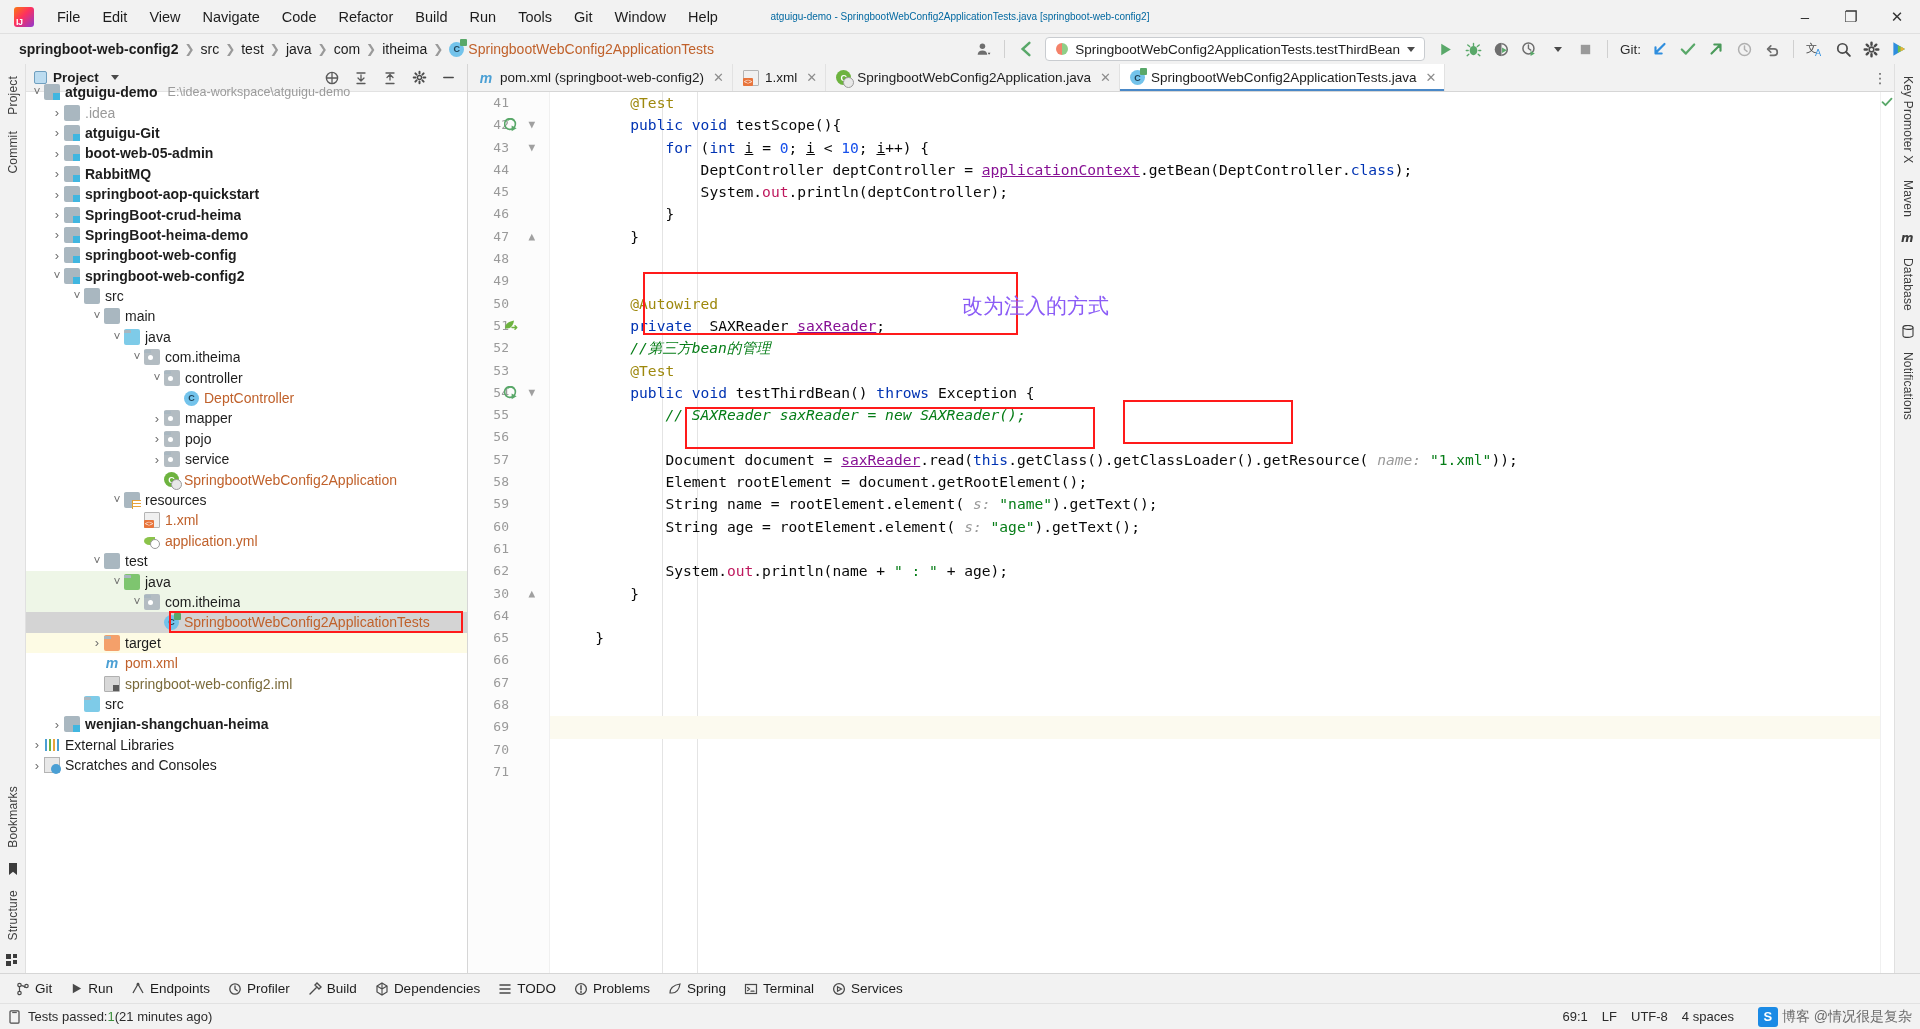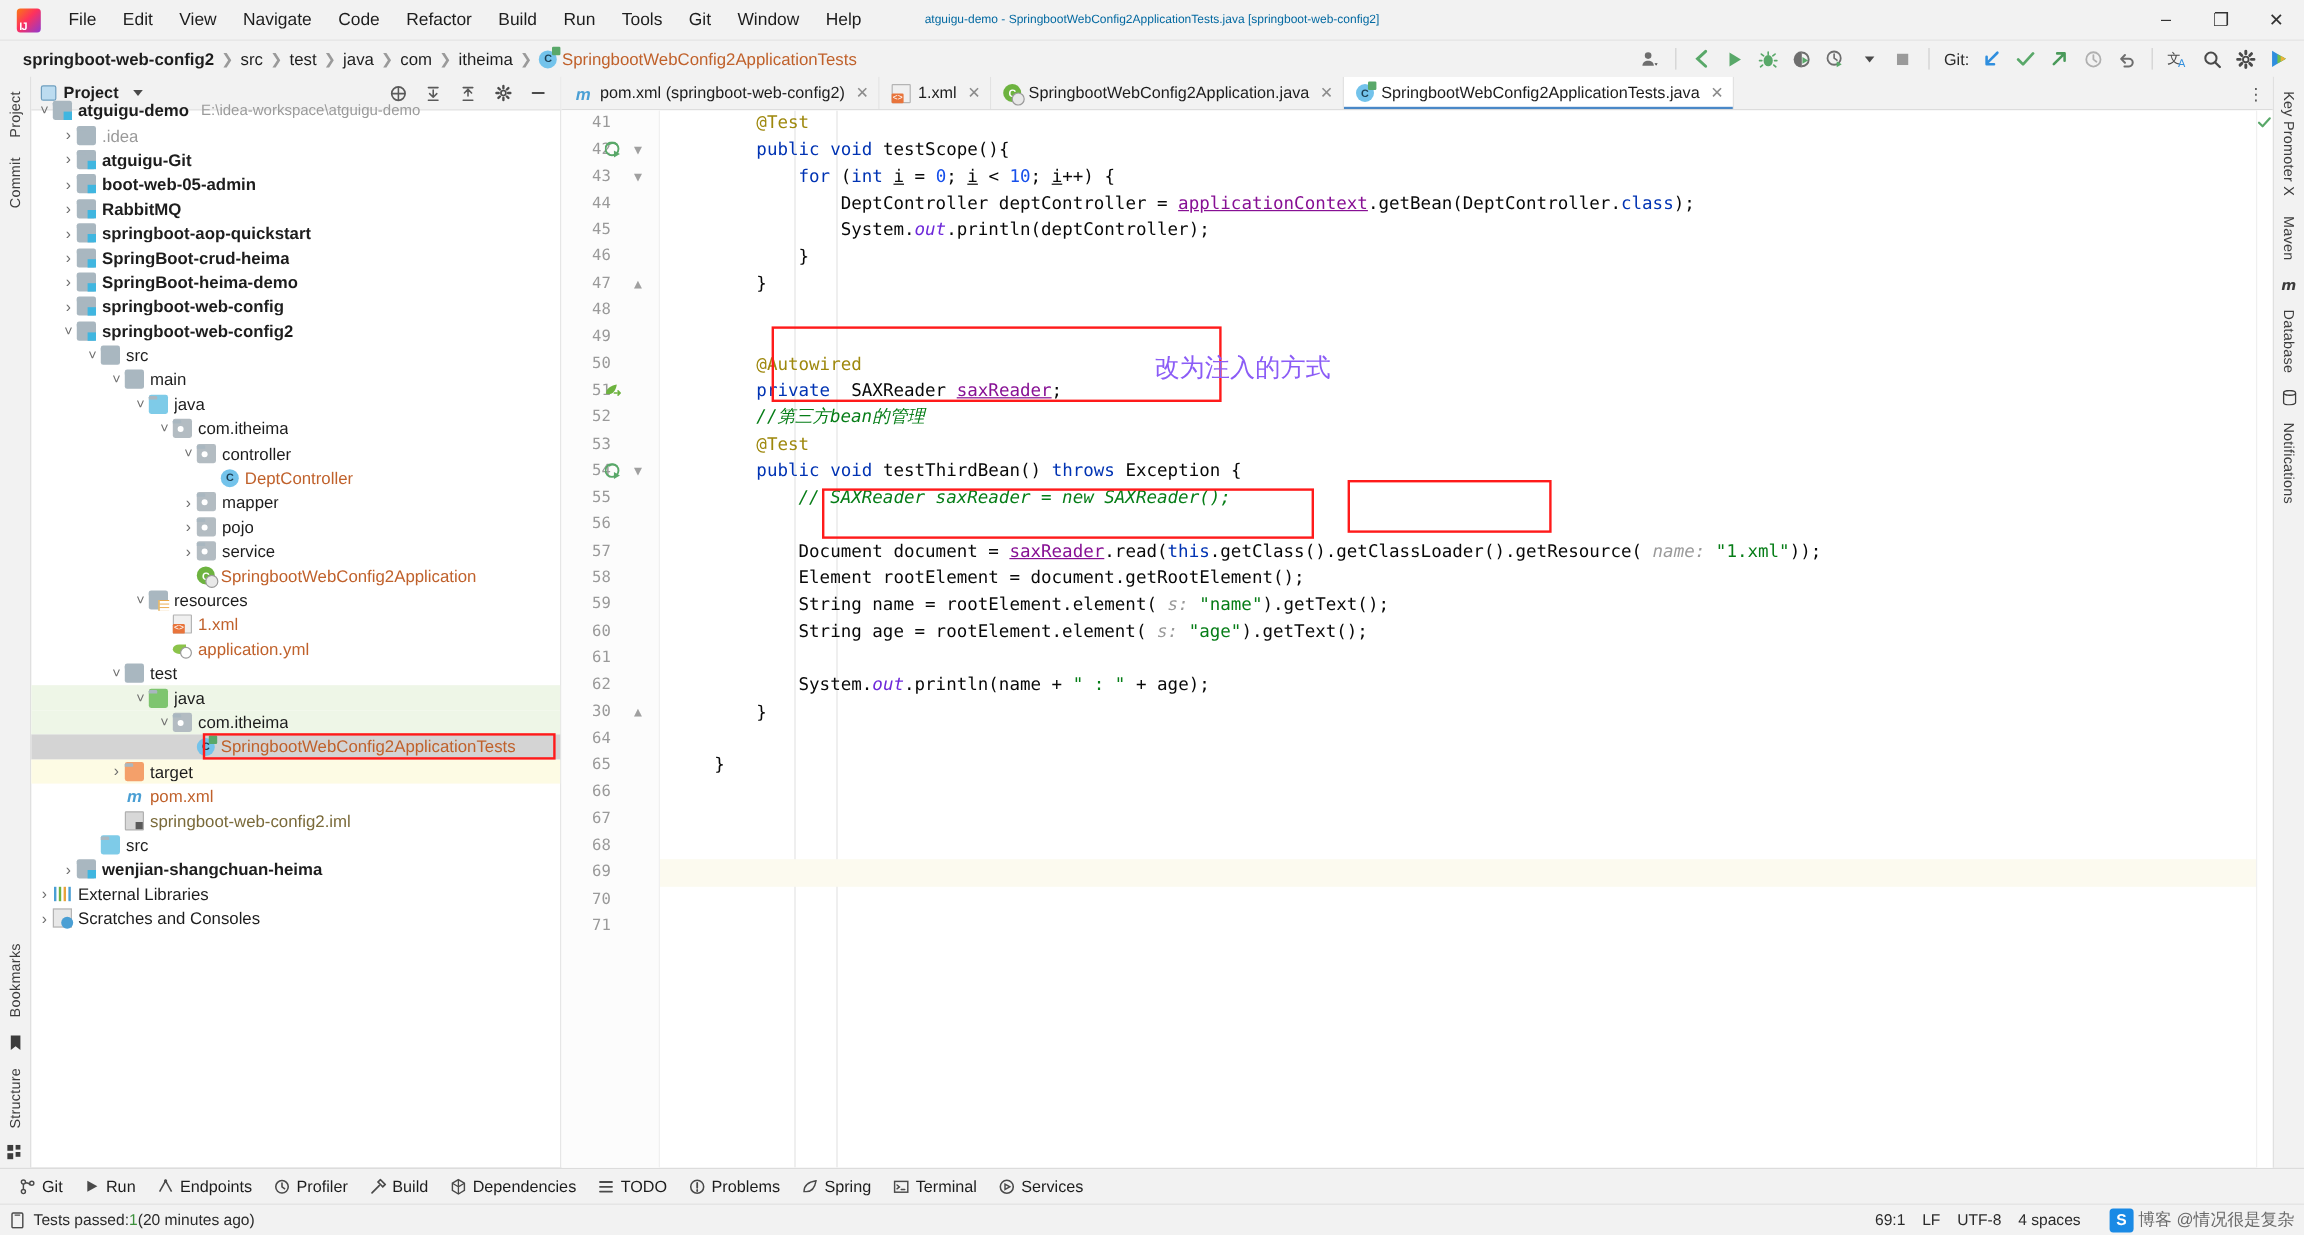--- a/index.html
+++ b/index.html
@@ -203,21 +203,21 @@
   .ln { height: 22.3px; line-height: 22.3px; position: relative; padding-left: 10px; }
   .ln.highlight { background: #fcfaef; }
 
   
   .kw { color: #0033b3; text-align: center; }
   .ann { color: #9e880d; }
   .str { color: #067d17; }
   .num { color: #1750eb; }
   .cmt-i { color: #067d17; font-style: italic; }
   .fld { color: #871094; text-decoration: underline; }
-  .stat { color: #6d28d9; font-style: italic; }
+  .stat { color: #be185d; }
   .hint { color: #9a9a9a; font-style: italic; }
   .plain { color: #080808; }
   .udl { text-decoration: underline; }
 
   .gut-row { height: 22.3px; line-height: 22.3px; position: relative; }
   .gut-num { position: absolute; right: 40px; }
   .gut-run {
     position: absolute; left: 36px; top: 4px; width: 14px; height: 14px;
   }
   .gut-fold {
@@ -324,20 +324,25 @@
             <path d="M12 11l2.5 0-1.25 2z" fill="#4a4a4a"></path>
           </svg>
       </div>
       <div class="sep-v"></div>
       <div class="tb-btn">
         <svg width="18" height="18" viewBox="0 0 16 16">
             <path d="M11 2.5L5 8l6 5.5" stroke="#59a869" stroke-width="2.2" fill="none" stroke-linecap="round"></path>
           </svg>
       </div>
 
+      <div class="runconfig">
+        <span class="dot"></span>
+        <span>SpringbootWebConfig2ApplicationTests.testThirdBean</span>
+        <span class="caret"></span>
+      </div>
 
       <div class="tb-btn">
         <svg width="17" height="17" viewBox="0 0 16 16">
             <path d="M4 2.5l9 5.5-9 5.5z" fill="#59a869"></path>
           </svg>
       </div>
       <div class="tb-btn">
         <svg width="17" height="17" viewBox="0 0 16 16">
             <ellipse cx="8" cy="9" rx="3.6" ry="4.4" fill="#59a869"></ellipse>
             <path d="M8 2.2v2M4.4 5.2L2.6 3.8M11.6 5.2l1.8-1.4M3 9H1.2M13 9h1.8M3.6 12.4L2 13.8M12.4 12.4L14 13.8" stroke="#59a869" stroke-width="1.3" stroke-linecap="round"></path>
@@ -986,21 +991,21 @@
 
   <div class="statusbar">
     <span style="margin-right:7px;">
       <svg width="13" height="14" viewBox="0 0 13 14">
           <rect x="2" y="0.8" width="9" height="12.4" rx="1" fill="none" stroke="#4a4a4a" stroke-width="1.2"></rect>
           <path d="M4.2 2.6h4.6" stroke="#4a4a4a" stroke-width="1"></path>
         </svg>
     </span>
     <span>Tests passed: </span>
     <span class="sb-green">1</span>
-    <span> (20 minutes ago)</span>
+    <span> (21 minutes ago)</span>
     <div class="sb-right">
       <span>69:1</span>
       <span>LF</span>
       <span>UTF-8</span>
       <span>4 spaces</span>
       <span class="watermark">
         <span class="wm-logo">S</span>
         <span class="wm-text">博客 @情况很是复杂</span>
       </span>
     </div>

